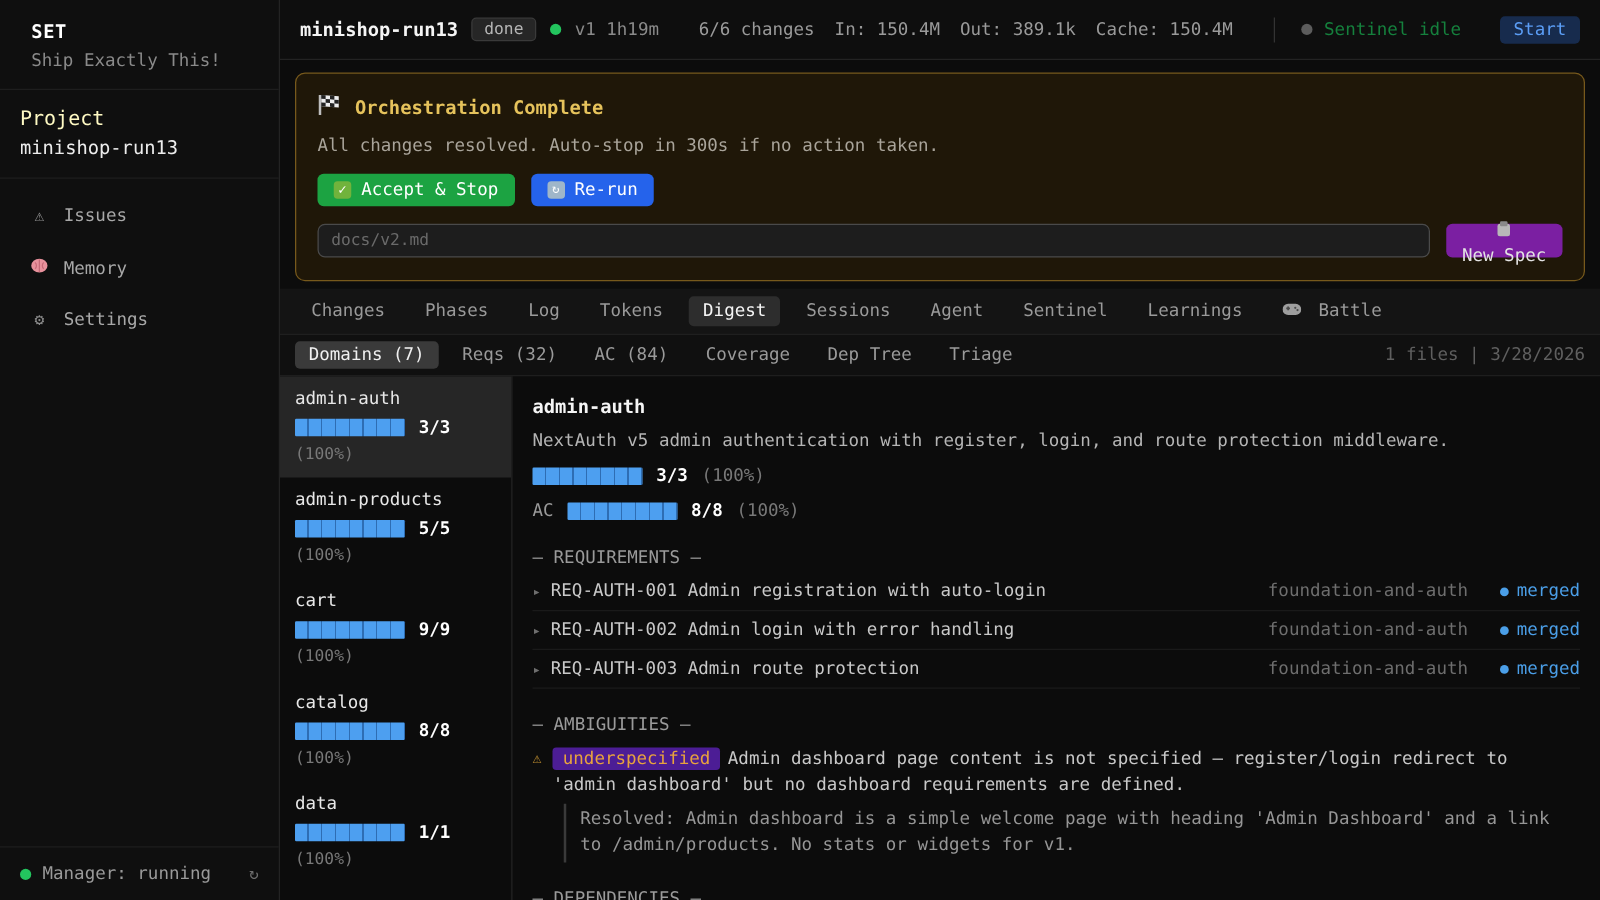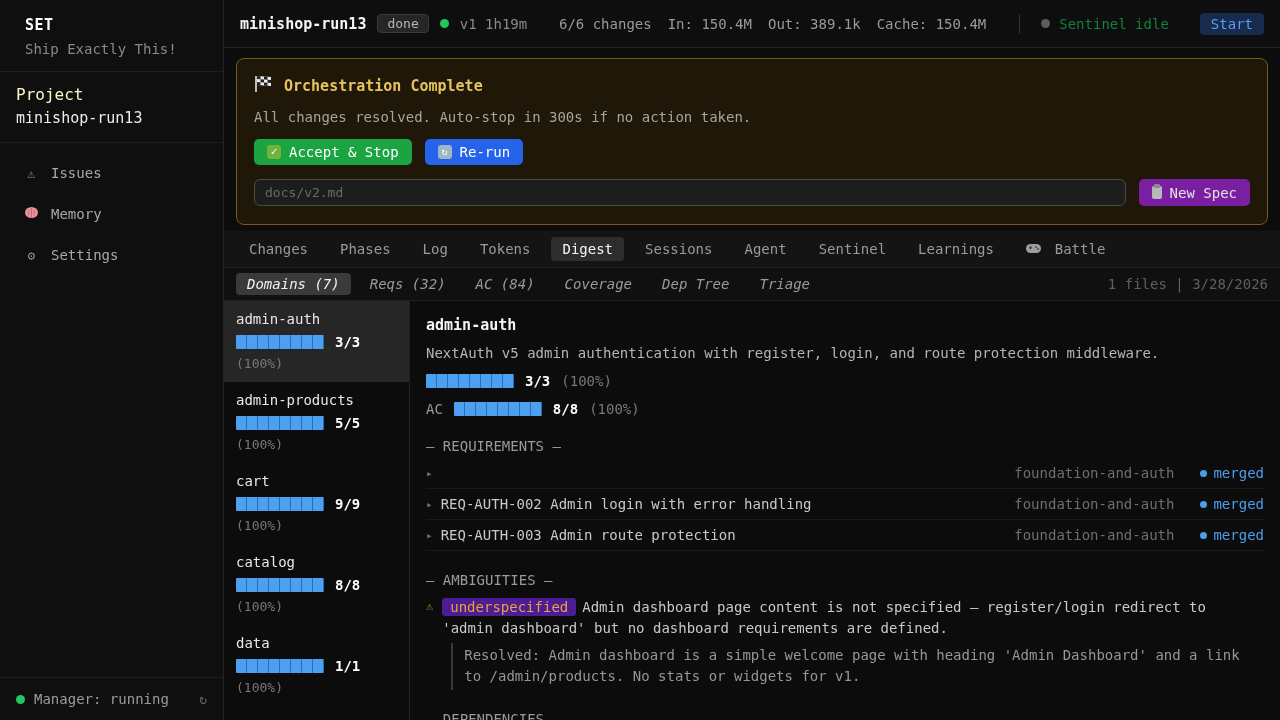--- a/index.html
+++ b/index.html
@@ -50,31 +50,31 @@
   .banner-actions { display:flex; gap:13px; margin-top:14px; }
   .btn { display:inline-flex; align-items:center; gap:8px; border-radius:5px; padding:5px 13px; color:#fff; cursor:pointer; white-space:nowrap; }
   .btn-accept { background:#1ca342; }
   .btn-rerun  { background:#2563eb; }
   .icon-sq { width:14px; height:14px; border-radius:3px; font-size:11px; line-height:14px; text-align:center; color:#fff; flex:0 0 14px; }
   .icon-check { background:#71b33c; }
   .icon-loop  { background:#9fb6c9; color:#fff; font-size:10px; }
   .banner-inputrow { display:flex; gap:13px; margin-top:14px; align-items:center; }
   .spec-input { flex:1; height:27px; background:#1d1d1d; border:1px solid #4a4a4a; border-radius:6px; color:#ddd; padding:0 10px; font:inherit; font-size:13px; outline:none; }
   .spec-input::placeholder { color:#6a6a6a; }
-  .btn-newspec { background:#7b1fa2; color:#e3e3e3; height:27px; padding:0 13px; }
+  .btn-newspec { background:#7b1fa2; color:#e3e3e3; height:27px; padding:0 13px;flex-direction:column; }
   .icon-clip { width:10px; height:13px; background:#b8b8b8; border-radius:2px; position:relative; flex:0 0 10px; }
   .icon-clip::before { content:""; position:absolute; top:-2px; left:2px; width:6px; height:4px; background:#8a8a8a; border-radius:1px; }
 
   
   .tabs { display:flex; gap:10px; align-items:center; padding:6px 14px; background:#141414; border-bottom:1px solid #1f1f1f; }
   .tab { color:#9a9a9a; padding:4px 11px; border-radius:4px; cursor:pointer; white-space:nowrap; }
   .tab.active { background:#2d2d2d; color:#f5f5f5; }
   .tab .nav-icon { display:inline; margin-right:6px; }
   .subtabs { display:flex; gap:8px; align-items:center; padding:5px 12px; background:#101010; border-bottom:1px solid #1e1e1e; }
-  .subtab { color:#9a9a9a; padding:3px 11px; border-radius:4px; cursor:pointer; white-space:nowrap;font-style:italic; }
+  .subtab { color:#9a9a9a; padding:3px 11px; border-radius:4px; cursor:pointer; white-space:nowrap; }
   .subtab.active { background:#3a3a3a; color:#f0f0f0; }
   .subtabs-meta { margin-left:auto; color:#5f5f5f; }
 
   
   .content { flex:1; display:flex; min-height:0; }
   .domain-list { width:186px; flex:0 0 186px; border-right:1px solid #232323; overflow:hidden; }
   .domain-item { padding:10px 12px 11px; cursor:pointer; }
   .domain-item.active { background:#262626; }
   .domain-name { color:#e8e8e8; }
   .domain-barrow { display:flex; align-items:center; gap:11px; margin-top:7px; }
@@ -294,20 +294,21 @@
           <span class="prog-label">AC</span>
           <span class="pbar"></span>
           <span class="prog-count">8/8</span>
           <span class="prog-pct">(100%)</span>
         </div>
 
         <div class="section-h">— REQUIREMENTS —</div>
 
         <div class="req-row">
           <span class="req-arrow">▸</span>
+          <span class="req-text">REQ-AUTH-001 Admin registration with auto-login</span>
           <span class="req-phase">foundation-and-auth</span>
           <span class="req-status">
               <span class="dot blue"></span>
               <span>merged</span>
             </span>
         </div>
         <div class="req-row">
           <span class="req-arrow">▸</span>
           <span class="req-text">REQ-AUTH-002 Admin login with error handling</span>
           <span class="req-phase">foundation-and-auth</span>

